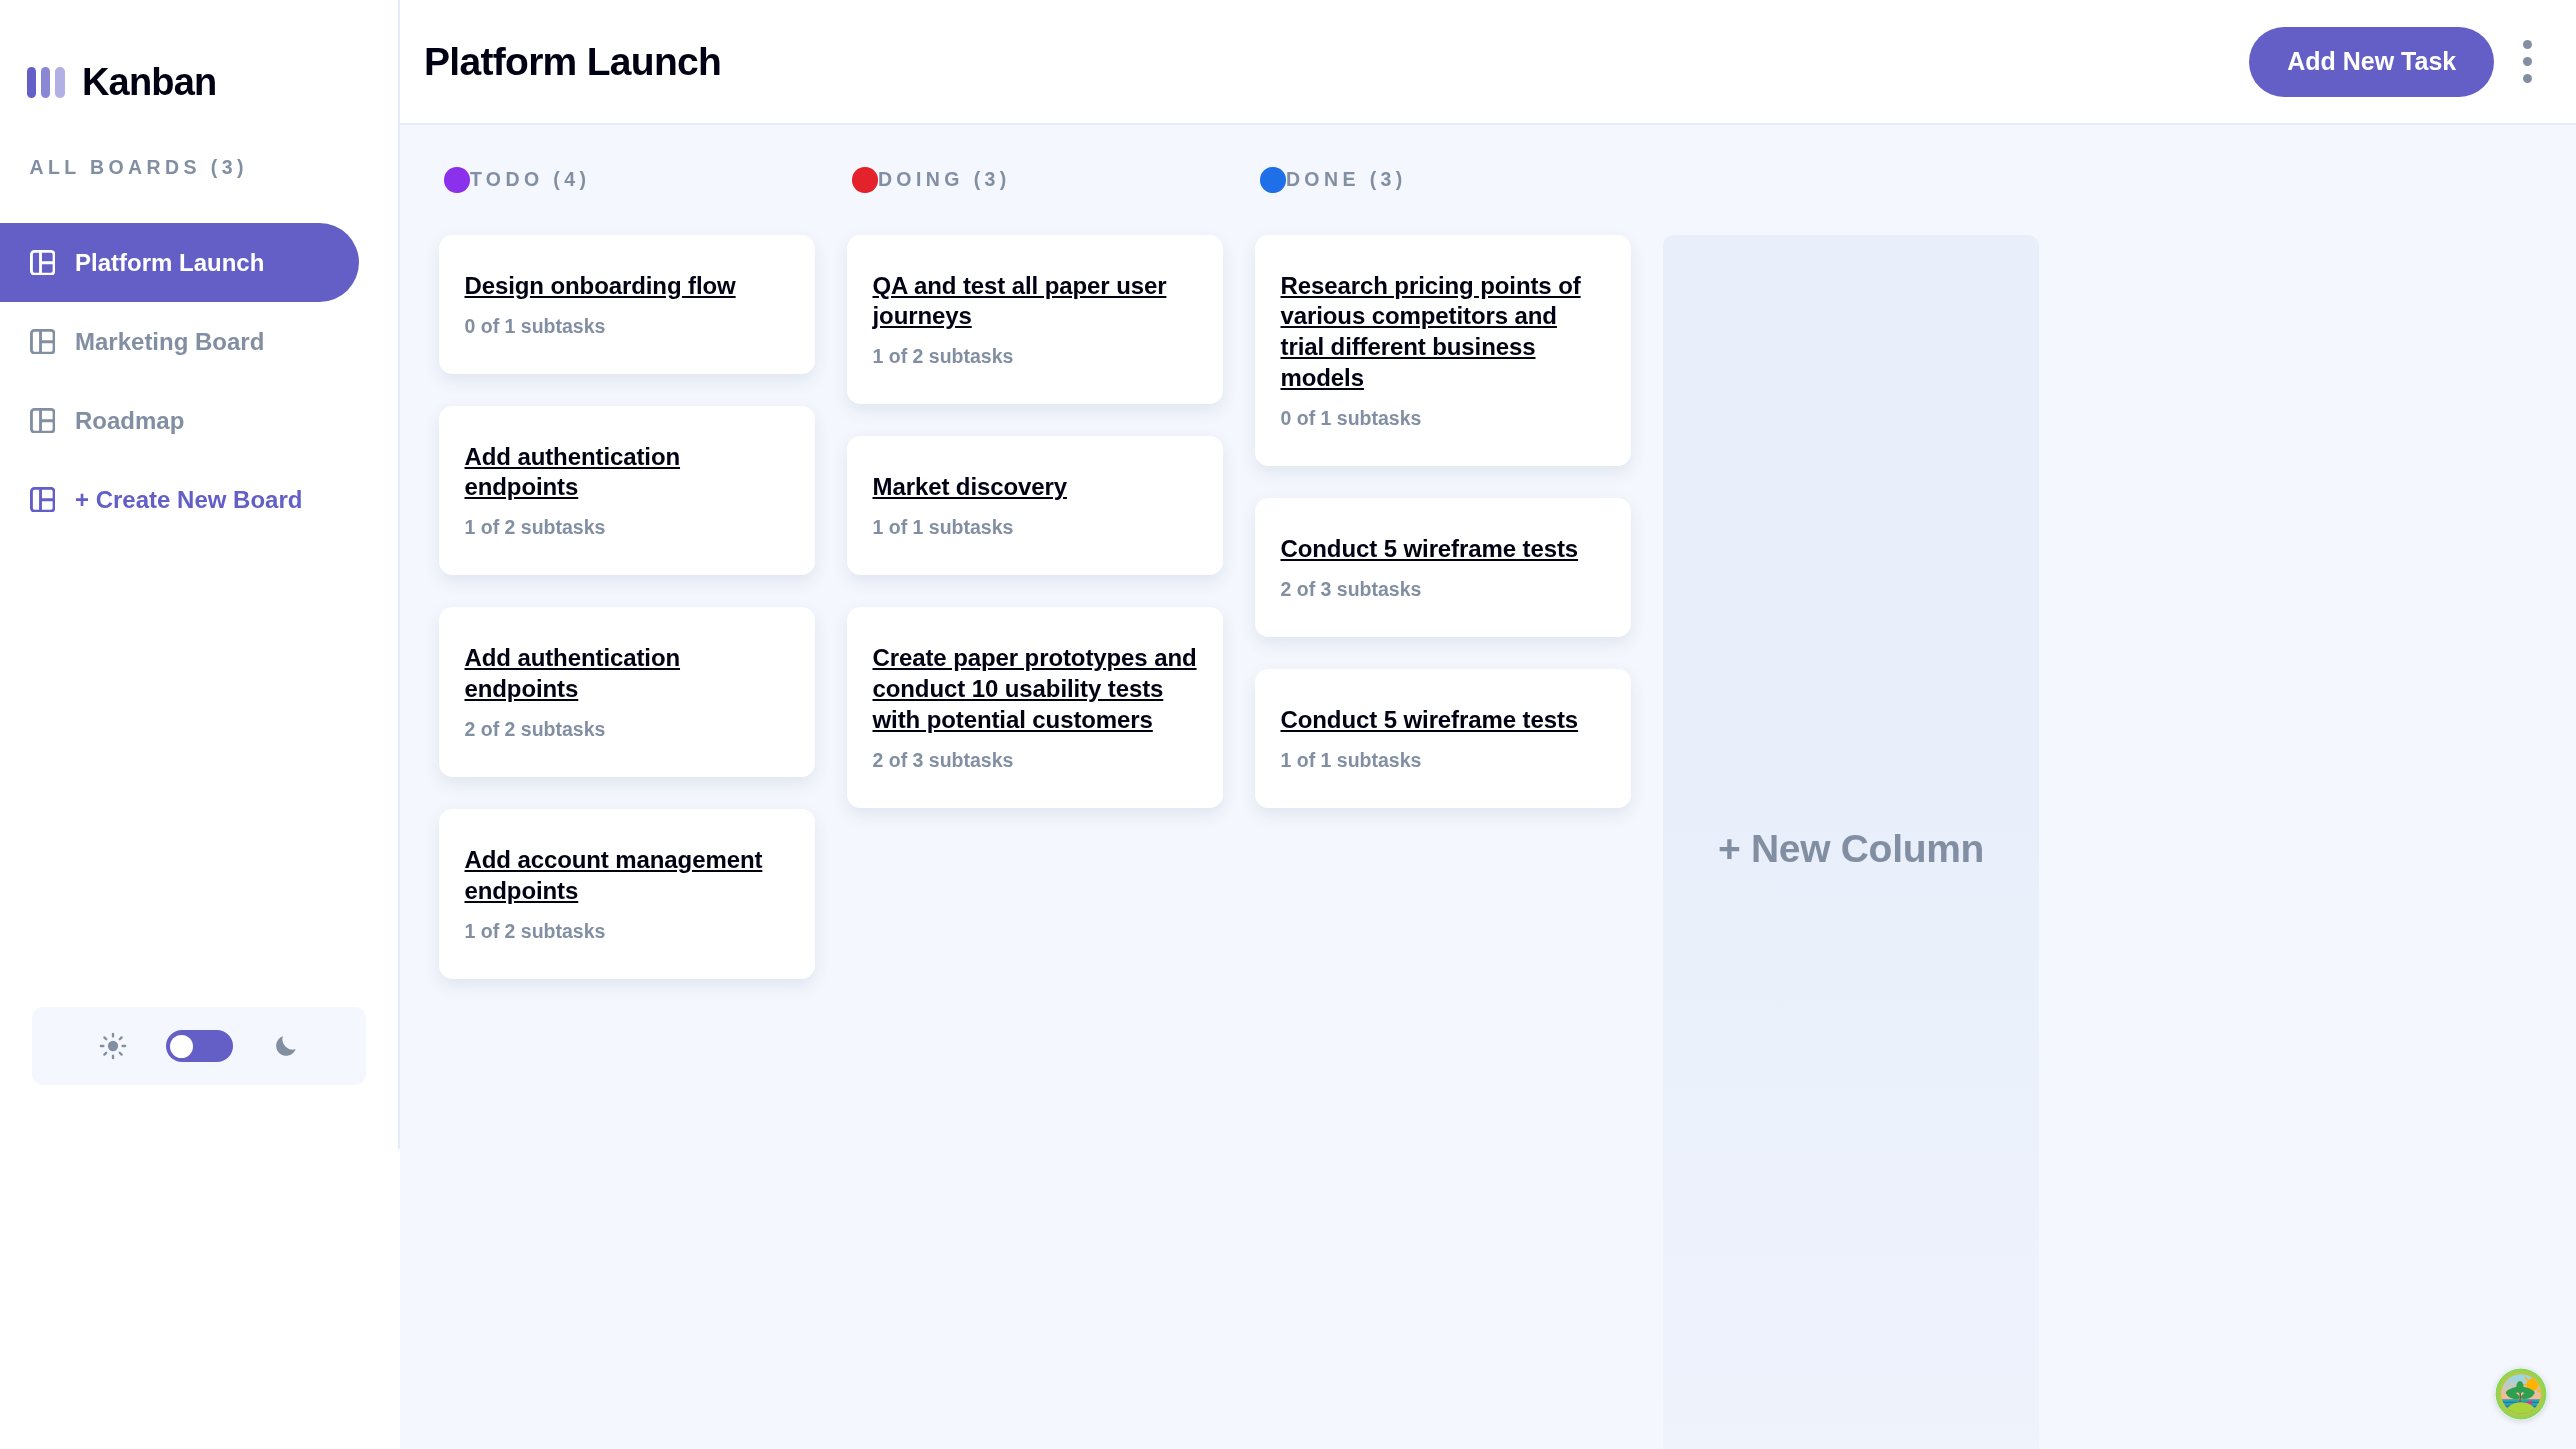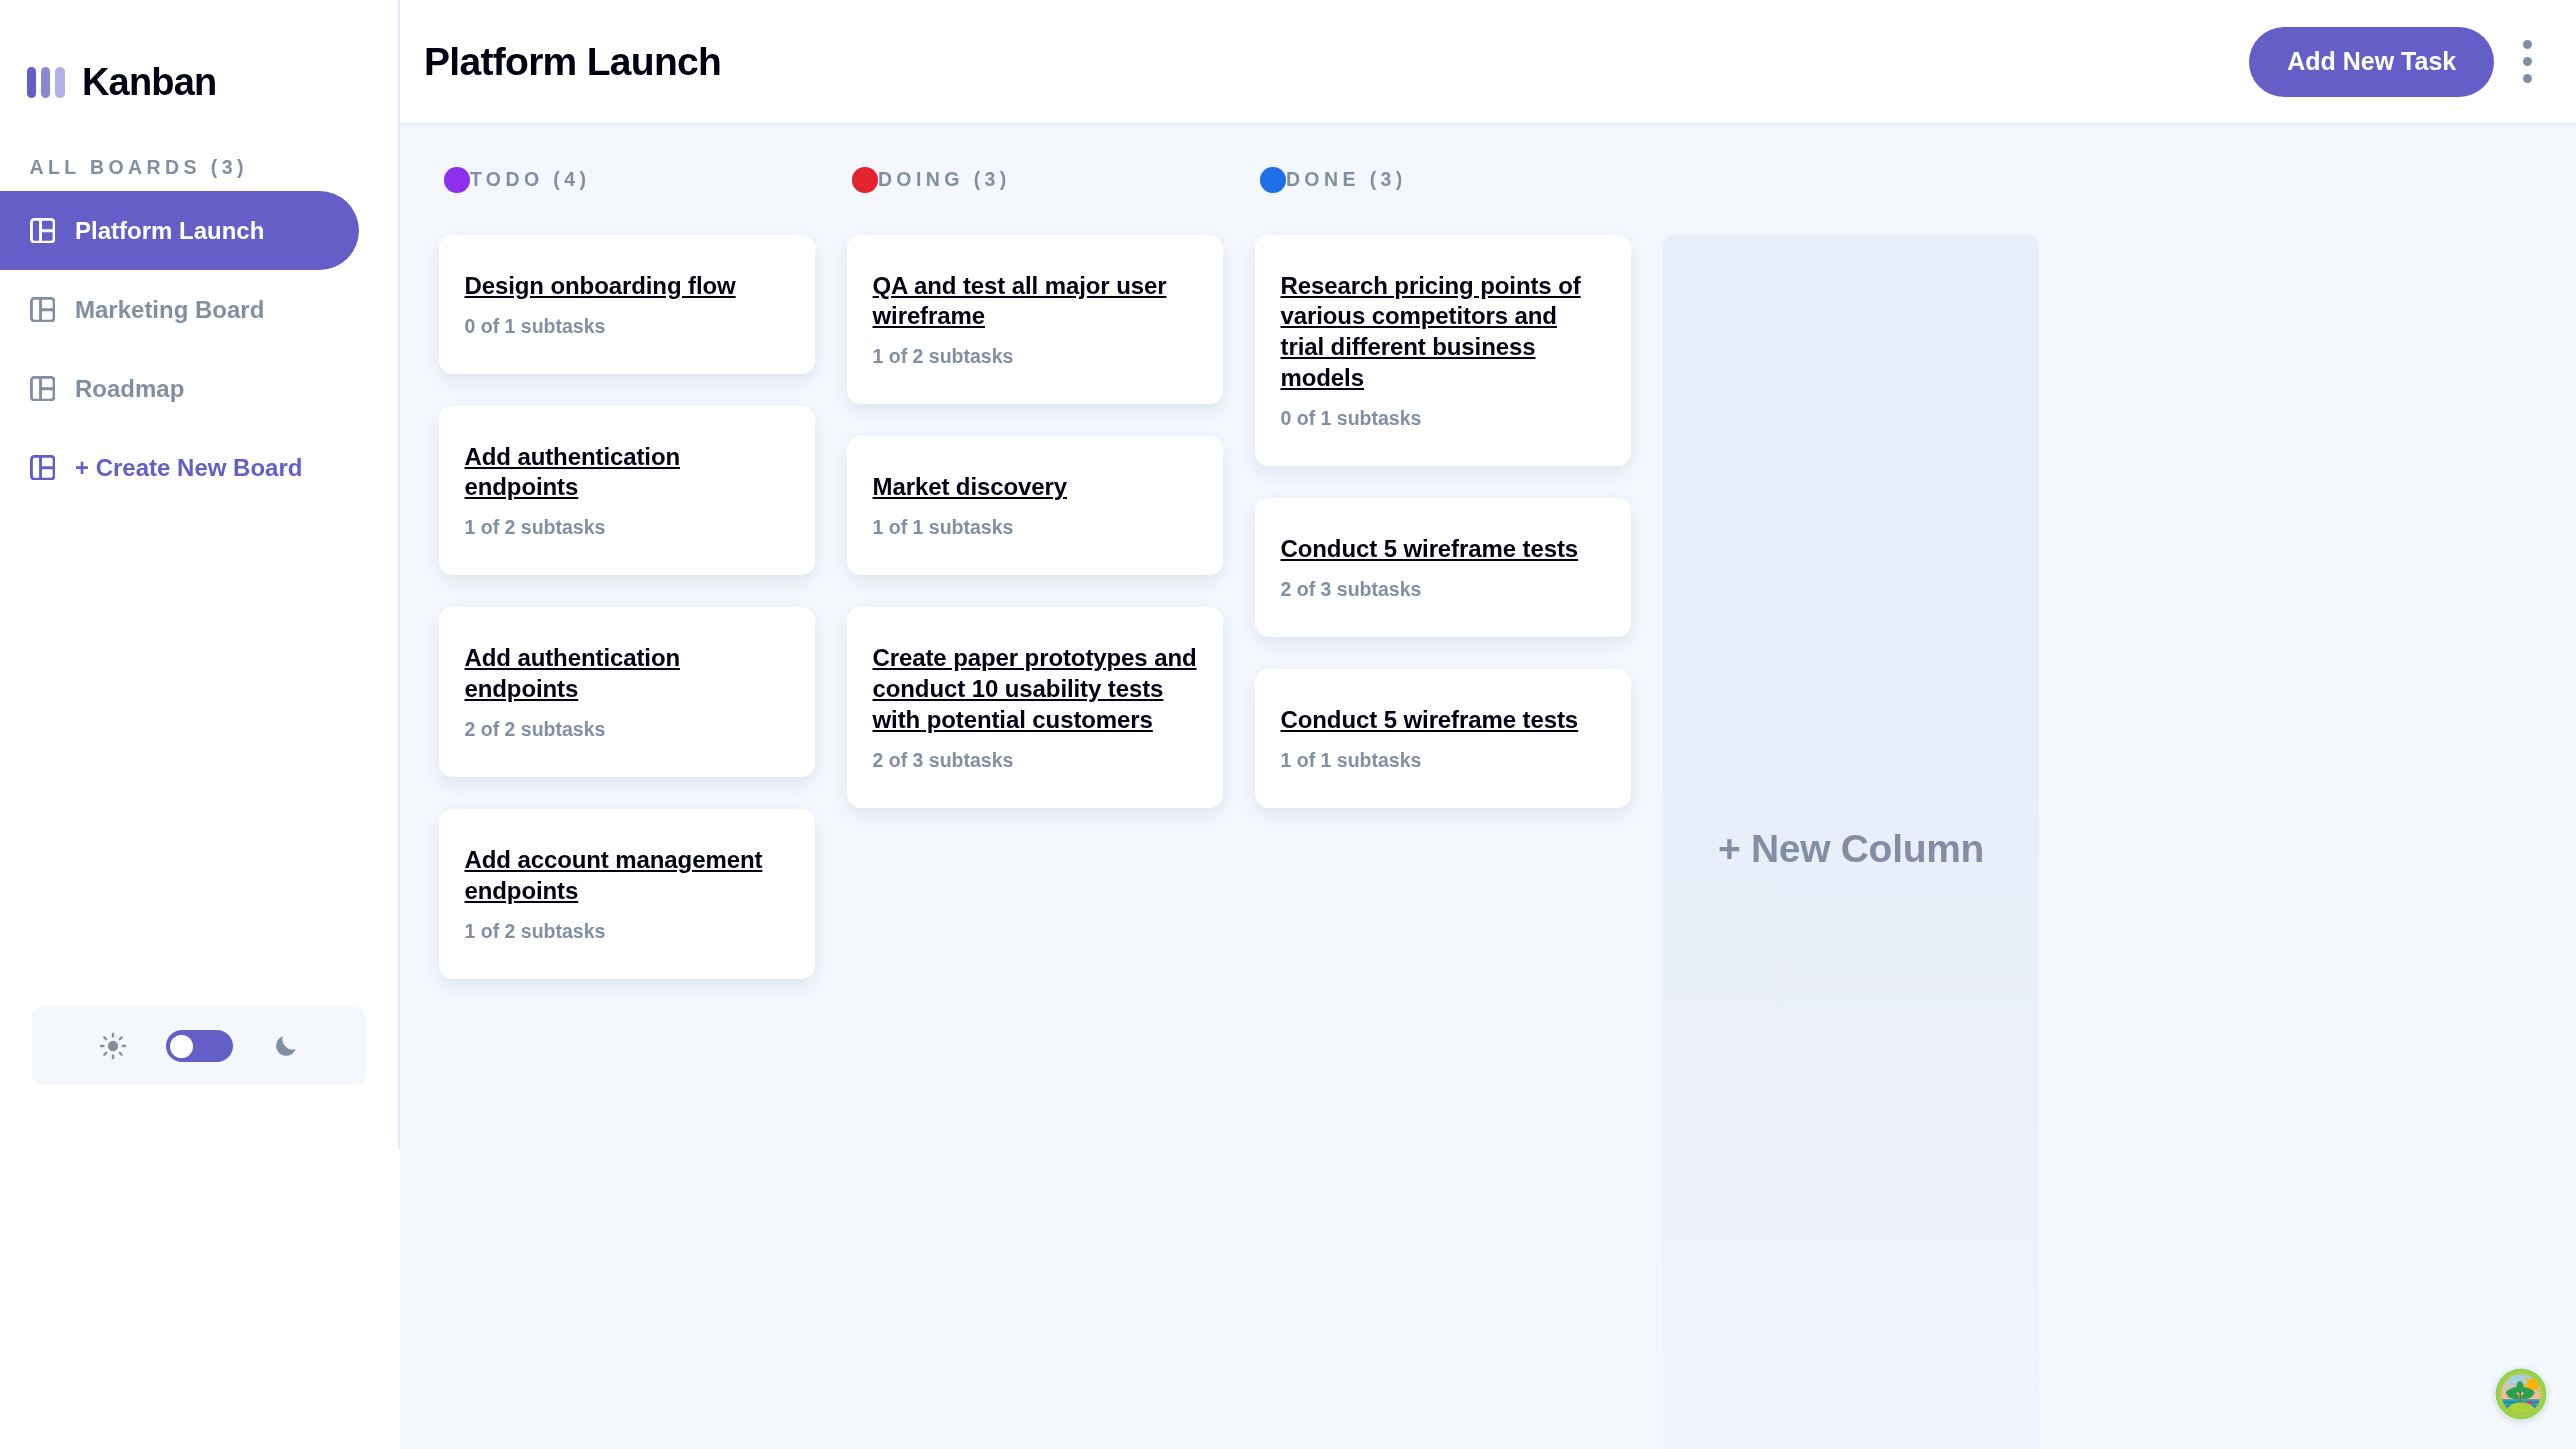--- a/index.html
+++ b/index.html
@@ -47,21 +47,21 @@
     line-height: 1;
   }
 
   .boards-heading {
     font-size: 19.5px;
     font-weight: bold;
     letter-spacing: 4.4px;
     color: #828fa3;
     padding: 0 0 0 29.5px;
     margin-top: 31px;
-    margin-bottom: 12px;
+    margin-bottom: 44px;
     text-transform: uppercase;
   }
 
   .board-list { display: flex; flex-direction: column; }
   .board-item {
     display: flex;
     align-items: center;
     gap: 20px;
     height: 79px;
     padding-left: 29.5px;
@@ -382,21 +382,21 @@
         </div>
       </div>
 
       <div class="column">
         <div class="col-head">
           <span class="dot" style="background:#e4222b"></span>
           <span class="col-title">DOING (3)</span>
         </div>
         <div class="cards">
           <div class="card">
-            <div class="card-title">QA and test all major user wireframe</div>
+            <div class="card-title">QA and test all paper user journeys</div>
             <div class="card-sub">1 of 2 subtasks</div>
           </div>
           <div class="card">
             <div class="card-title">Market discovery</div>
             <div class="card-sub">1 of 1 subtasks</div>
           </div>
           <div class="card">
             <div class="card-title">Create paper prototypes and conduct 10 usability tests with potential customers</div>
             <div class="card-sub">2 of 3 subtasks</div>
           </div>

